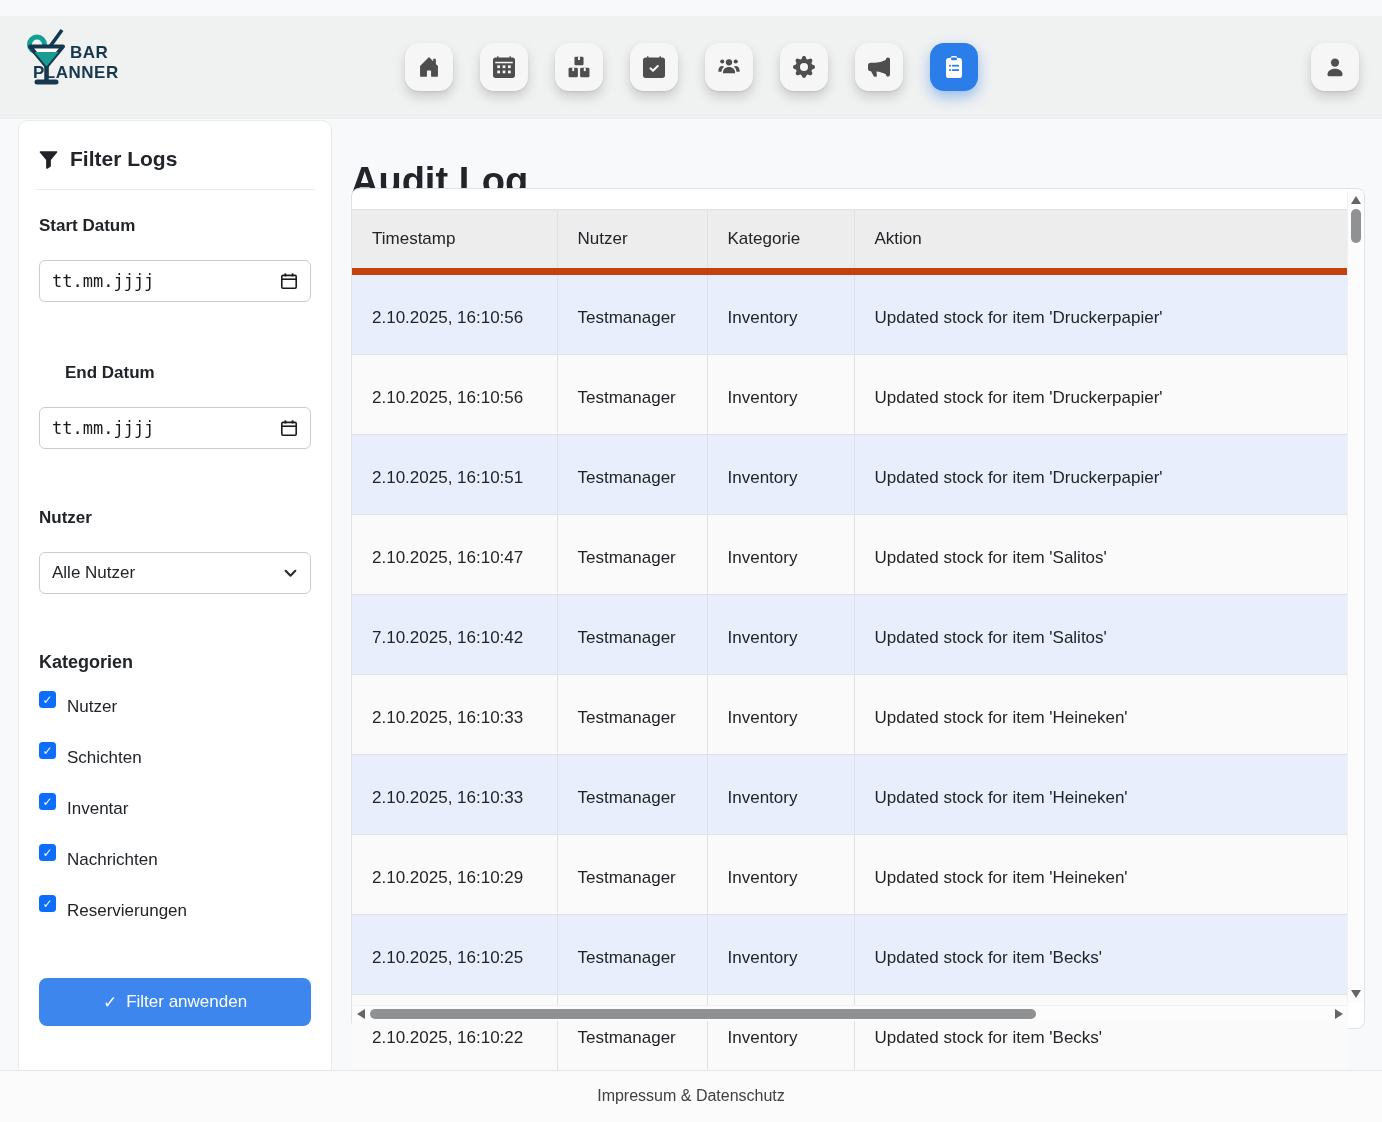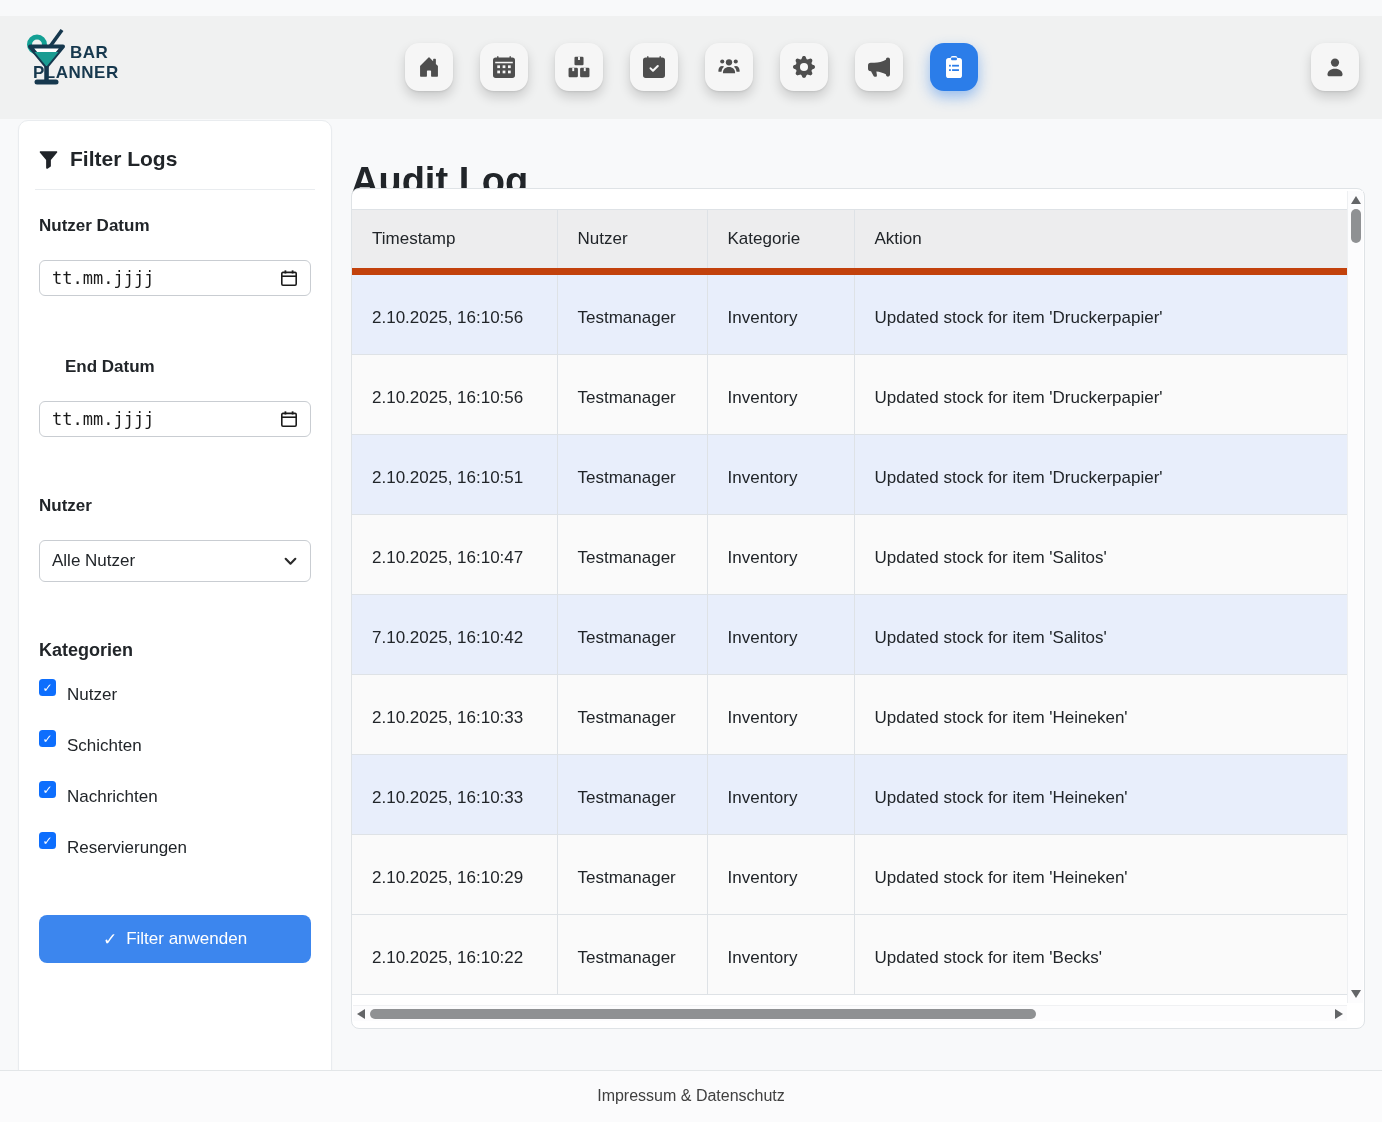--- a/index.html
+++ b/index.html
@@ -22,21 +22,21 @@
   .sidebar{position:absolute;left:18px;top:120px;width:314px;height:1000px;background:#fff;
            border:1px solid #e9ecef;border-radius:10px;box-sizing:border-box;padding:0 20px;
            box-shadow:0 1px 2px rgba(0,0,0,.04);}
   .sb-title-row{margin-top:26px;display:flex;align-items:center;gap:12px;}
   .sb-title{font-size:21px;font-weight:bold;}
   .sb-hr{border:0;border-top:1px solid #e9ecef;margin:18px -4px 0 -4px;}
   .sb-label{margin-top:26px;font-size:17px;font-weight:bold;}
   .sb-label.mt2{margin-top:61px;margin-left:26px;}
   .sb-label.mt3{margin-top:59px;}
   .sb-label.cats{margin-top:58px;font-size:18px;}
-  .date-input{margin-top:24px;height:36px;border:1px solid #c9cdd2;border-radius:6px;background:#fff;
+  .date-input{margin-top:24px;height:42px;border:1px solid #c9cdd2;border-radius:6px;background:#fff;
               display:flex;align-items:center;padding:0 12px;box-sizing:border-box;cursor:text;}
   .date-input .ph{flex:1;font-family:"DejaVu Sans Mono","Liberation Mono",monospace;font-size:17px;color:#1a1a1a;}
   .select{margin-top:24px;height:42px;border:1px solid #c9cdd2;border-radius:6px;background:#fff;
           display:flex;align-items:center;padding:16px 12px;box-sizing:border-box;cursor:pointer;}
   .select .sel-text{flex:1;font-size:17px;}
   .cat-list{margin-top:18px;}
   .cat-row{display:flex;align-items:flex-start;margin-bottom:25px;cursor:pointer;}
   .cb{width:17px;height:17px;border-radius:3.5px;background:#0d6efd;display:flex;align-items:center;
       justify-content:center;flex:0 0 auto;}
   .cb.on::after{content:"\2713";color:#fff;font-size:12px;font-weight:bold;line-height:1;}
@@ -187,21 +187,21 @@
 
   <aside class="sidebar">
     <div class="sb-title-row">
       <svg width="19" height="19" viewBox="0 0 16 16">
         <path d="M1.2 1h13.6c.5 0 .8.6.5 1L10 8.4v5.1c0 .3-.15.55-.4.7l-2.4 1.5c-.5.3-1.2 0-1.2-.7V8.4L.7 2c-.3-.4 0-1 .5-1z" fill="#1f2328"></path>
       </svg>
       <span class="sb-title">Filter Logs</span>
     </div>
     <hr class="sb-hr">
 
-    <div class="sb-label">Nutzer Datum</div>
+    <div class="sb-label">Start Datum</div>
     <div class="date-input">
       <span class="ph">tt.mm.jjjj</span>
       <svg width="18" height="18" viewBox="0 0 16 16">
         <rect x="1.6" y="3" width="12.8" height="11.4" rx="1" fill="none" stroke="#1a1a1a" stroke-width="1.4"></rect>
         <line x1="1.6" y1="6.4" x2="14.4" y2="6.4" stroke="#1a1a1a" stroke-width="1.4"></line>
         <line x1="4.8" y1="1.2" x2="4.8" y2="4" stroke="#1a1a1a" stroke-width="1.6"></line>
         <line x1="11.2" y1="1.2" x2="11.2" y2="4" stroke="#1a1a1a" stroke-width="1.6"></line>
       </svg>
     </div>
 
@@ -226,20 +226,24 @@
 
     <div class="sb-label cats">Kategorien</div>
     <div class="cat-list">
         <div class="cat-row">
           <span class="cb on"></span>
           <span class="cat-label">Nutzer</span>
         </div>
         <div class="cat-row">
           <span class="cb on"></span>
           <span class="cat-label">Schichten</span>
+        </div>
+        <div class="cat-row">
+          <span class="cb on"></span>
+          <span class="cat-label">Inventar</span>
         </div>
         <div class="cat-row">
           <span class="cb on"></span>
           <span class="cat-label">Nachrichten</span>
         </div>
         <div class="cat-row">
           <span class="cb on"></span>
           <span class="cat-label">Reservierungen</span>
         </div>
       </div>
@@ -311,20 +315,26 @@
               <td>Testmanager</td>
               <td>Inventory</td>
               <td>Updated stock for item 'Heineken'</td>
             </tr>
             <tr>
               <td>2.10.2025, 16:10:29</td>
               <td>Testmanager</td>
               <td>Inventory</td>
               <td>Updated stock for item 'Heineken'</td>
             </tr>
+            <tr class="alt">
+              <td>2.10.2025, 16:10:25</td>
+              <td>Testmanager</td>
+              <td>Inventory</td>
+              <td>Updated stock for item 'Becks'</td>
+            </tr>
             <tr>
               <td>2.10.2025, 16:10:22</td>
               <td>Testmanager</td>
               <td>Inventory</td>
               <td>Updated stock for item 'Becks'</td>
             </tr>
           </tbody>
       </table>
     </div>
 

